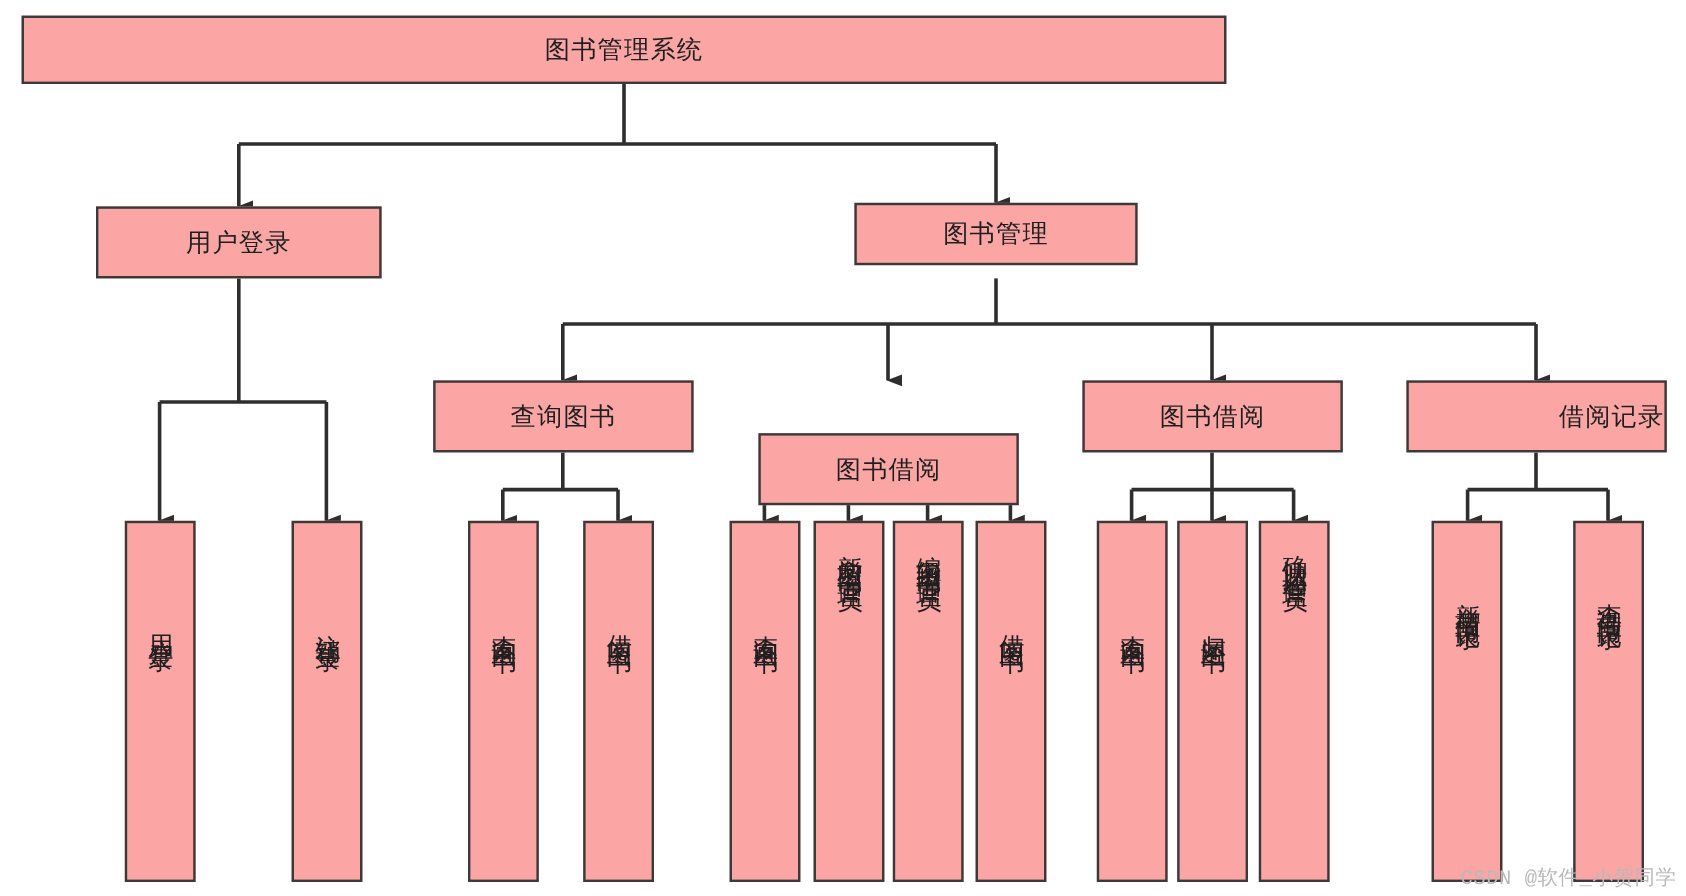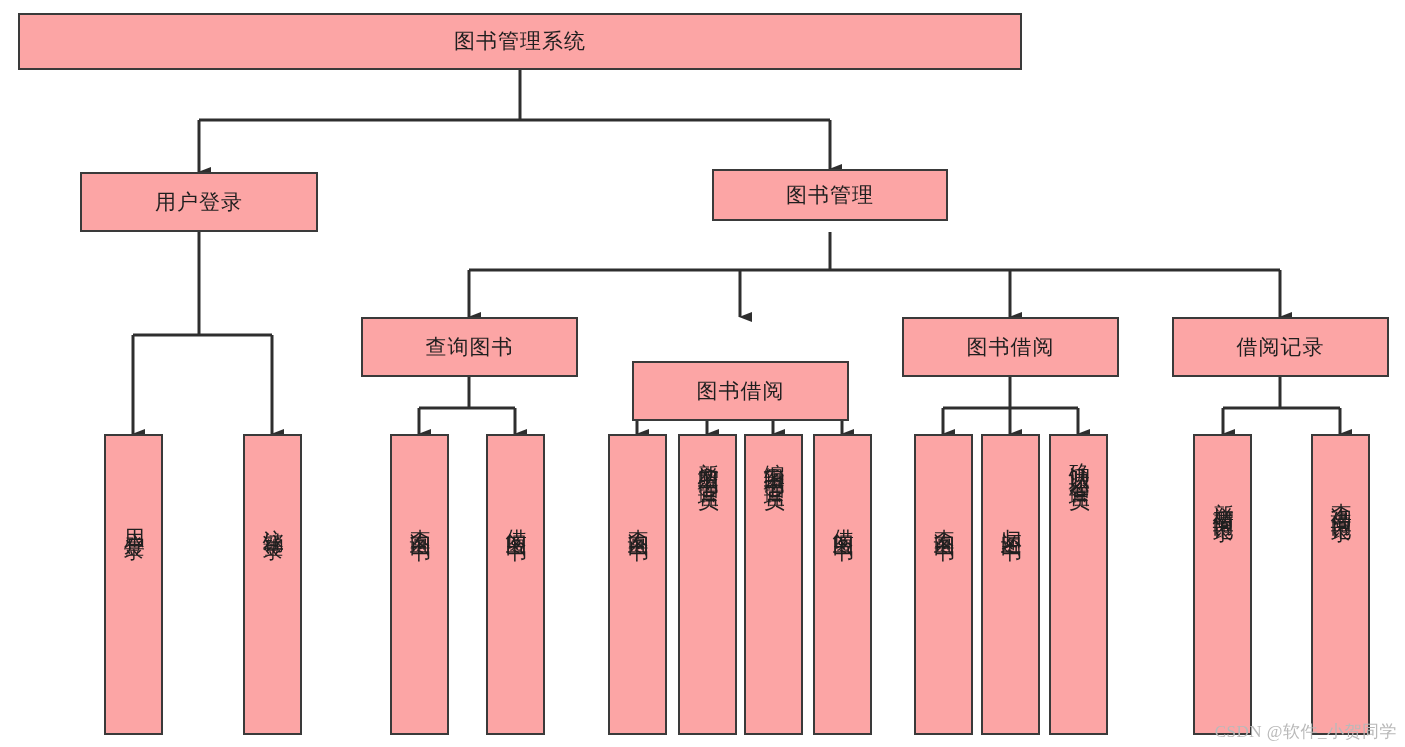--- a/index.html
+++ b/index.html
@@ -58,21 +58,21 @@
   .node.vert.mid .label{ margin-top:72px; }
   .node.vert.midlow .label{ margin-top:46px; }
   .watermark{
     position:absolute;
     right:8px;
     bottom:4px;
     font-size:17px;
     color:#b9b9b9;
     letter-spacing:0.5px;
     white-space:nowrap;
-    font-family:Liberation Serif, serif;
+    font-family:Liberation Mono, monospace;
   }
 </style>
 </head>
 <body>
 
 <div id="canvas">
 
   <svg id="wires" viewBox="0 0 1405 747" xmlns="http://www.w3.org/2000/svg">
     <defs>
       <marker id="arw" markerWidth="11" markerHeight="13" refX="5.5" refY="12" orient="auto" markerUnits="userSpaceOnUse">
@@ -142,21 +142,21 @@
   </div>
 
   <div class="node horiz" style="left:632px; top:317px; width:217px; height:60px;margin-top:44px;">
     <span class="label">图书借阅</span>
   </div>
 
   <div class="node horiz" style="left:902px; top:317px; width:217px; height:60px;">
     <span class="label">图书借阅</span>
   </div>
 
-  <div class="node horiz" style="left:1172px; top:317px; width:217px; height:60px;">
+  <div class="node horiz" style="left:1172px; top:317px; width:217px; height:60px;justify-content:flex-end;">
     <span class="label">借阅记录</span>
   </div>
 
   <div class="node vert mid" style="left:104px; top:434px; width:59px; height:301px;">
     <span class="label">用户登录</span>
   </div>
 
   <div class="node vert mid" style="left:243px; top:434px; width:59px; height:301px;">
     <span class="label">注销登录</span>
   </div>

